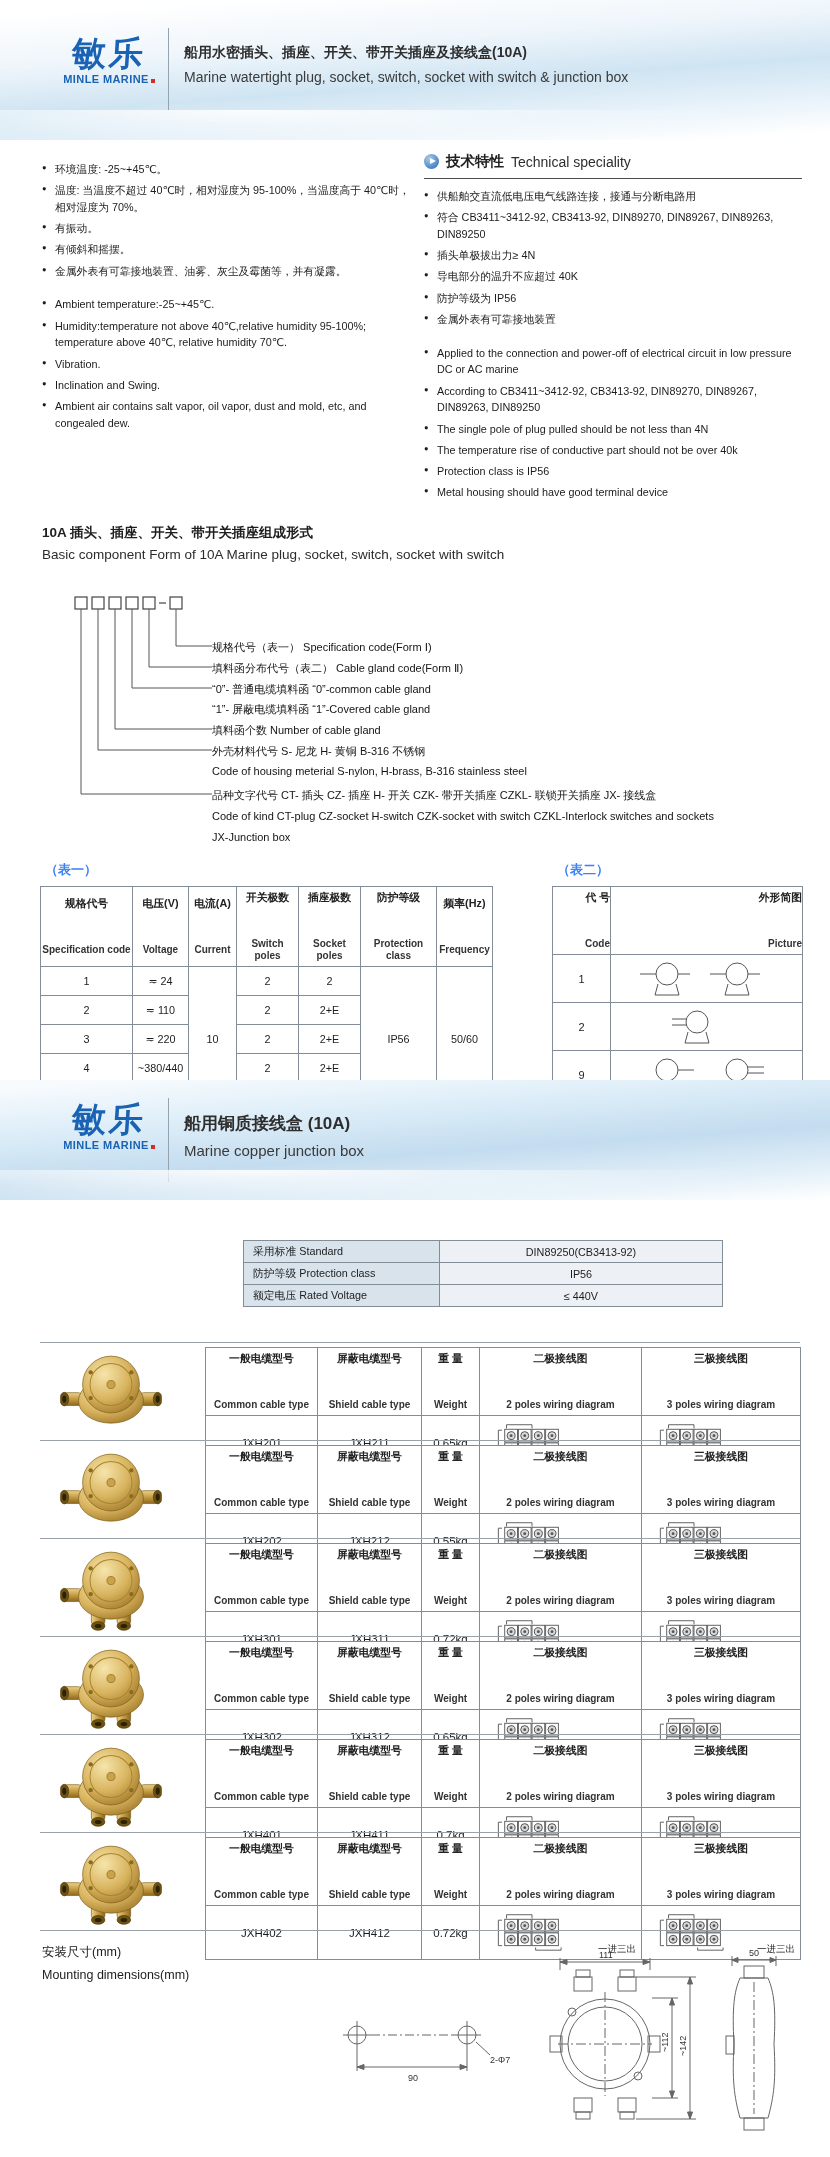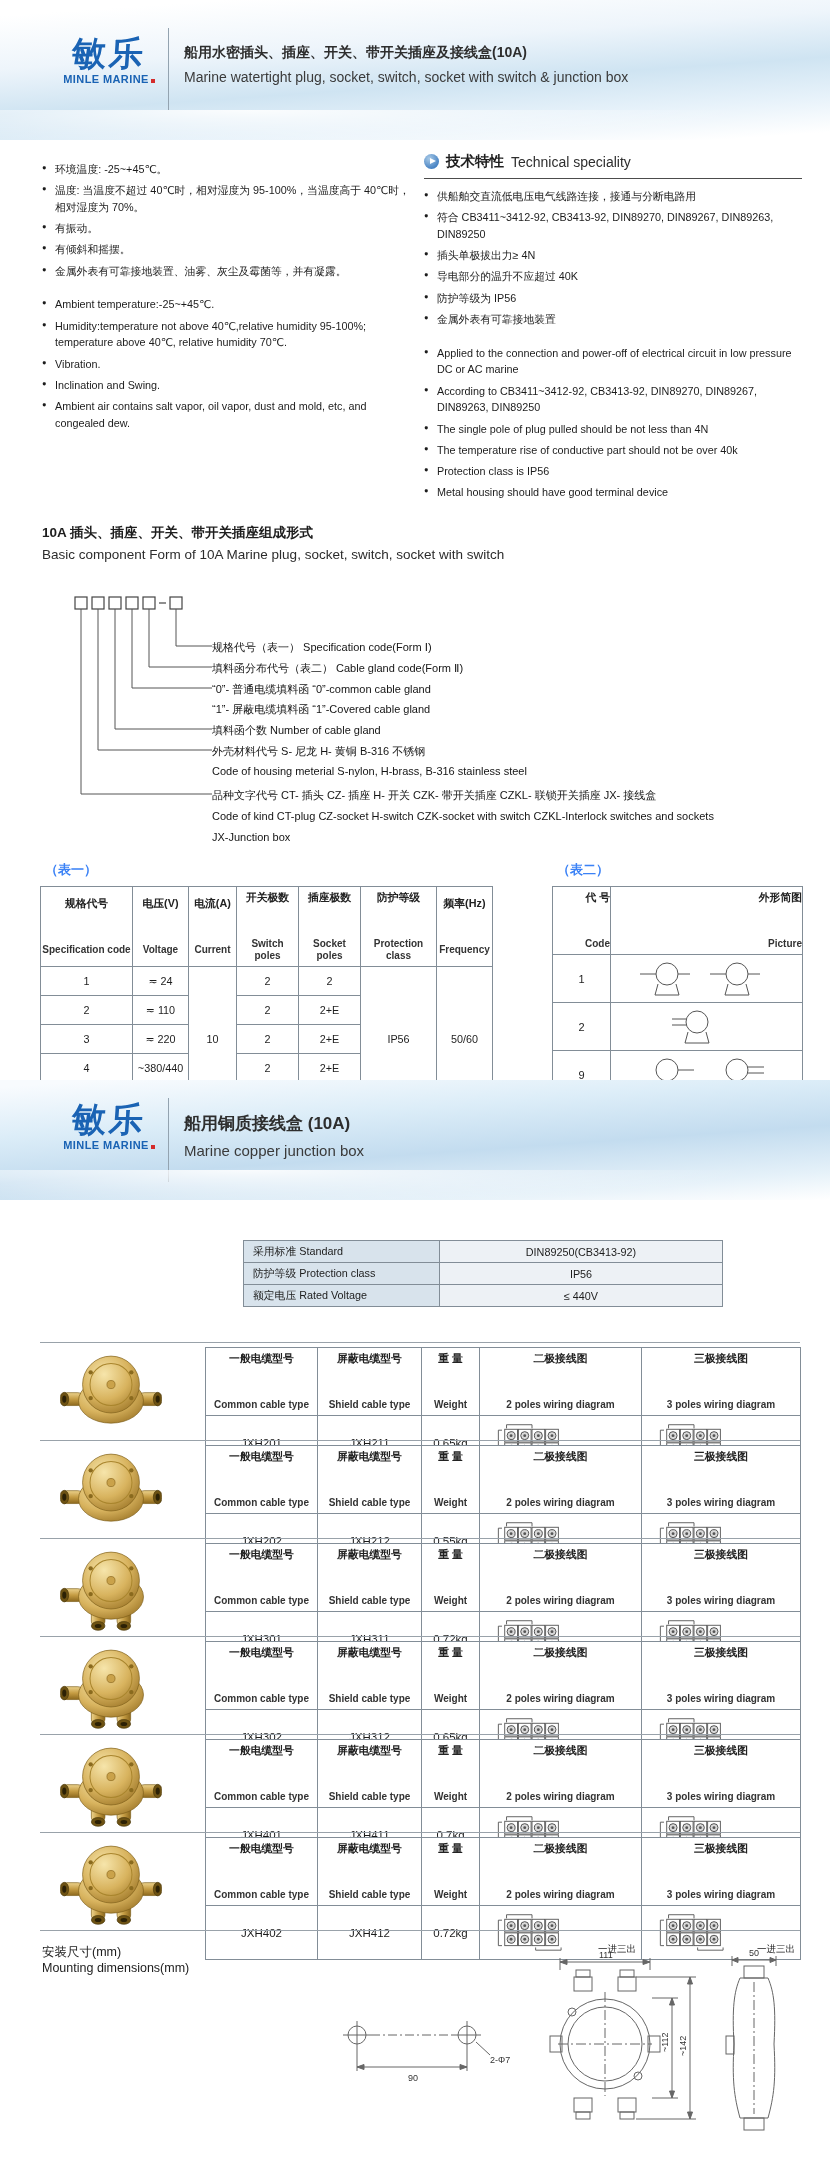--- a/index.html
+++ b/index.html
@@ -70,21 +70,21 @@
   .endline{position:absolute;left:40px;top:1930px;width:760px;height:1px;background:#99a2aa;}
   .pimg{position:absolute;left:8px;top:5px;width:126px;height:88px;}
   .ptable{left:165px;top:4px;width:595px;}
   .ptable th{height:36px;}
   .ptable td{height:53px;font-size:11.5px;color:#1b1b1b;}
   .wcell{position:relative;}
   .wcell svg{position:absolute;left:12px;top:6px;width:80px;height:40px;}
   .flow{position:absolute;right:5px;bottom:3px;font-size:9.5px;color:#1b1b1b;}
   
   .mount-lbl{position:absolute;left:42px;top:1944px;font-size:12.5px;color:#1c1c1c;}
-  .mount-lbl .en{}
+  .mount-lbl .en{margin-top:7px;}
   .dim{font-size:9px;fill:#333;}
   .draw{position:absolute;}
   .hiddefs{position:absolute;width:0;height:0;overflow:hidden;}
 </style>
 </head>
 <body>
 
 <svg class="hiddefs" aria-hidden="true">
   <defs>
     <radialGradient id="ggold" cx="38%" cy="32%" r="80%">

